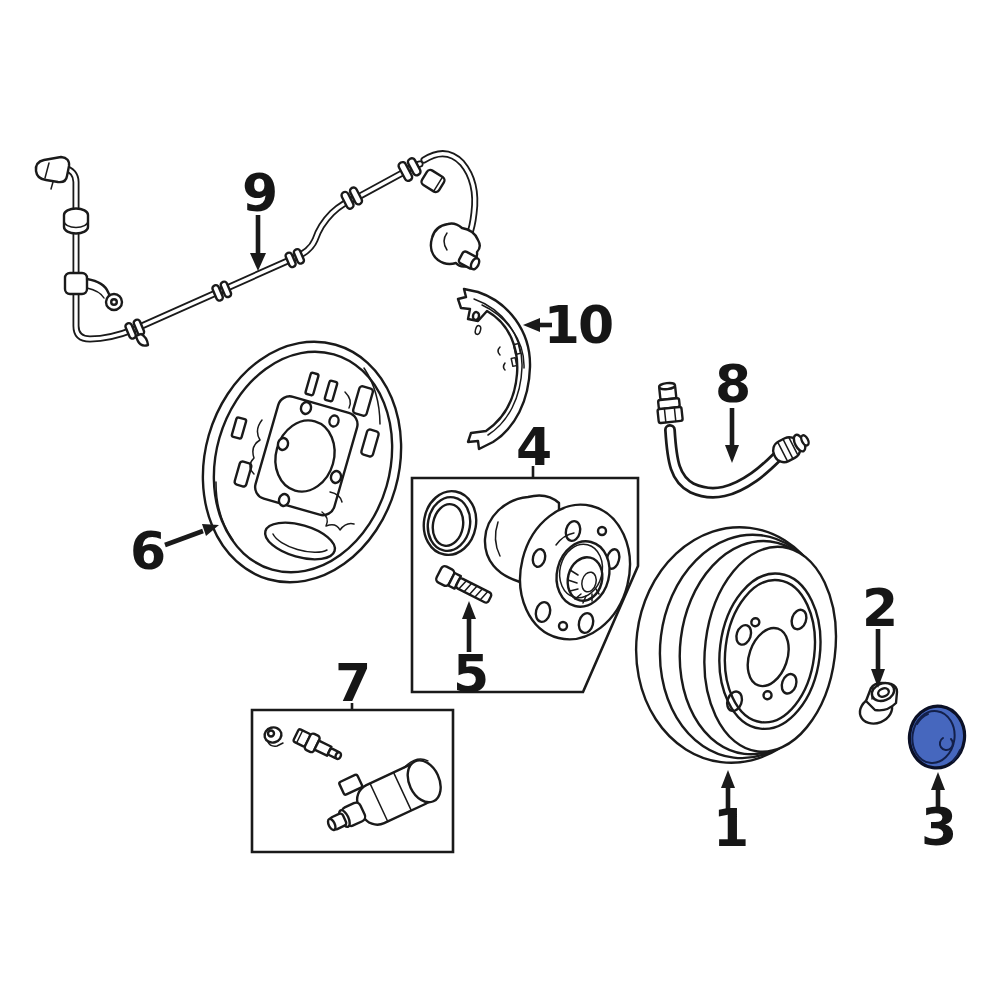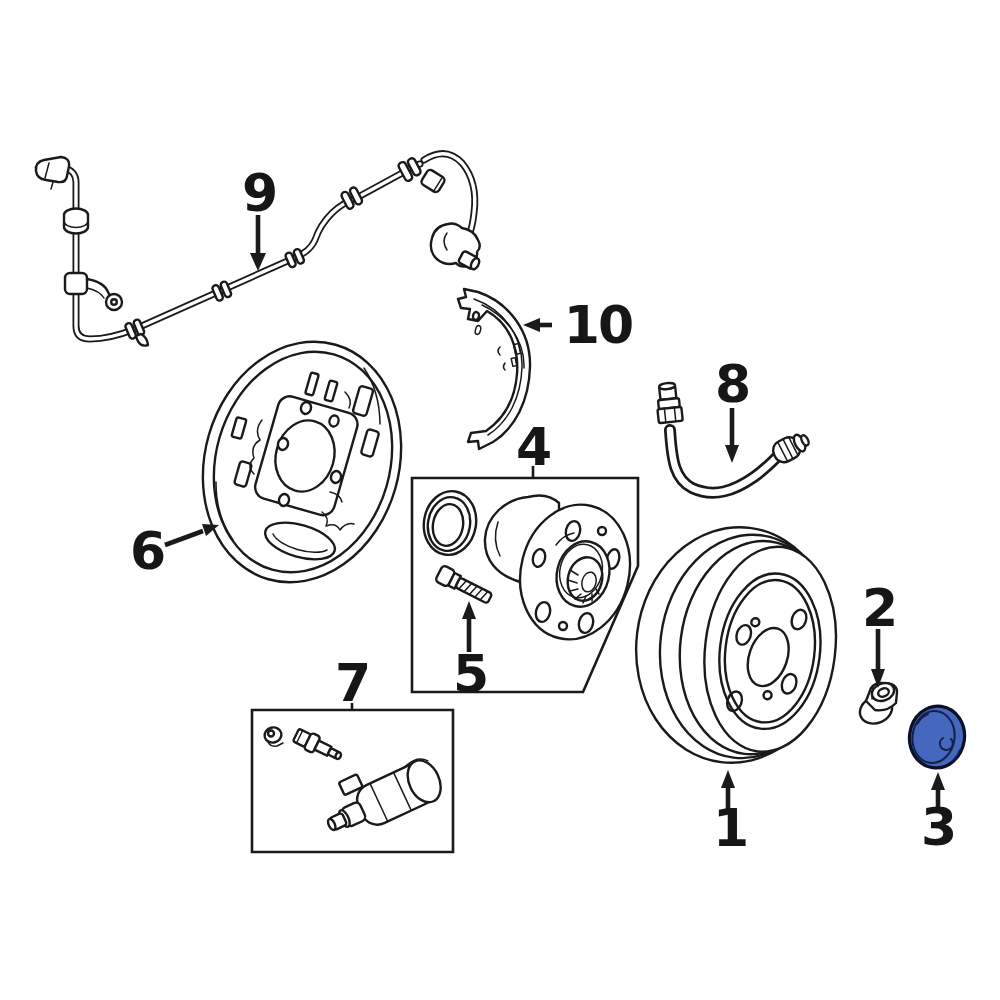--- a/index.html
+++ b/index.html
@@ -278,14 +278,14 @@
 
   <div class="num" style="left:730px;top:828px">1</div>
   <div class="num" style="left:879px;top:608px">2</div>
   <div class="num" style="left:938px;top:827px">3</div>
   <div class="num" style="left:533px;top:447px">4</div>
   <div class="num" style="left:470px;top:674px">5</div>
   <div class="num" style="left:147px;top:551px">6</div>
   <div class="num" style="left:352px;top:683px">7</div>
   <div class="num" style="left:732px;top:384px">8</div>
   <div class="num" style="left:259px;top:193px">9</div>
-  <div class="num" style="left:598px;top:325px">10</div>
+  <div class="num" style="left:578px;top:325px">10</div>
 </div>
 
 </body></html>

